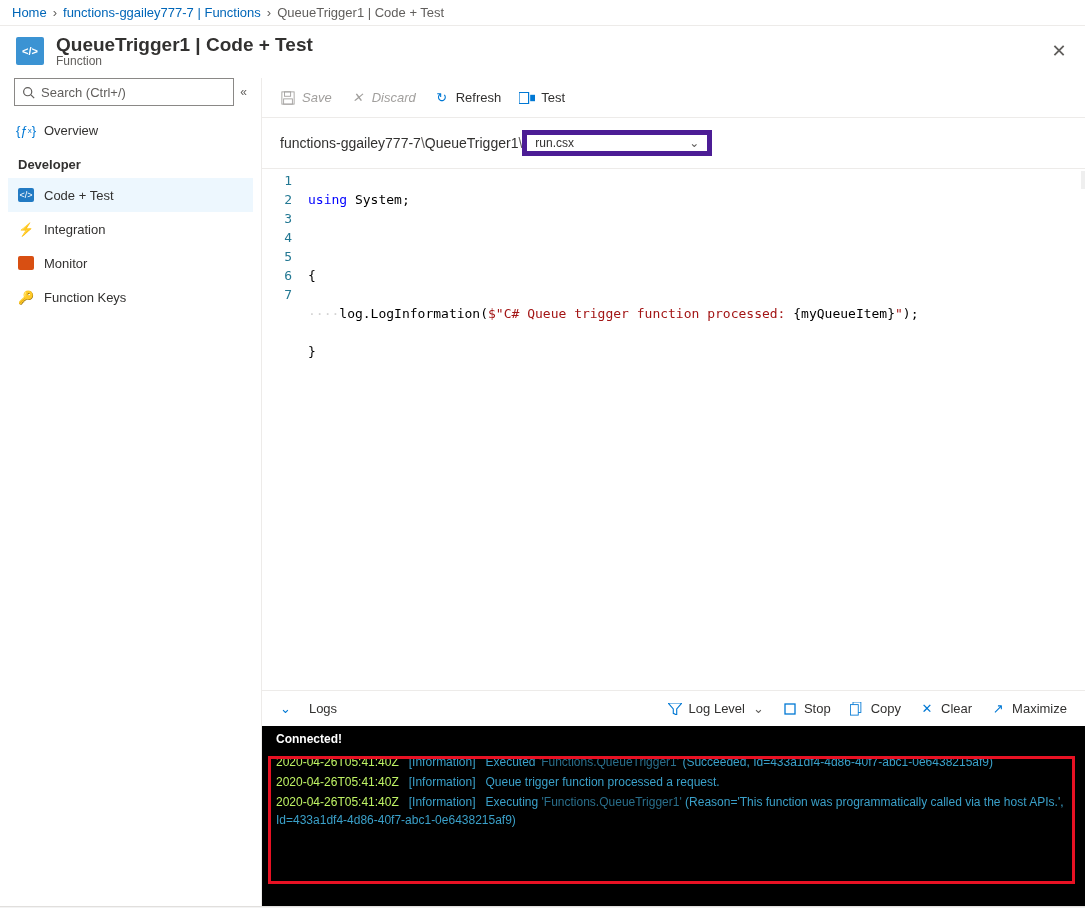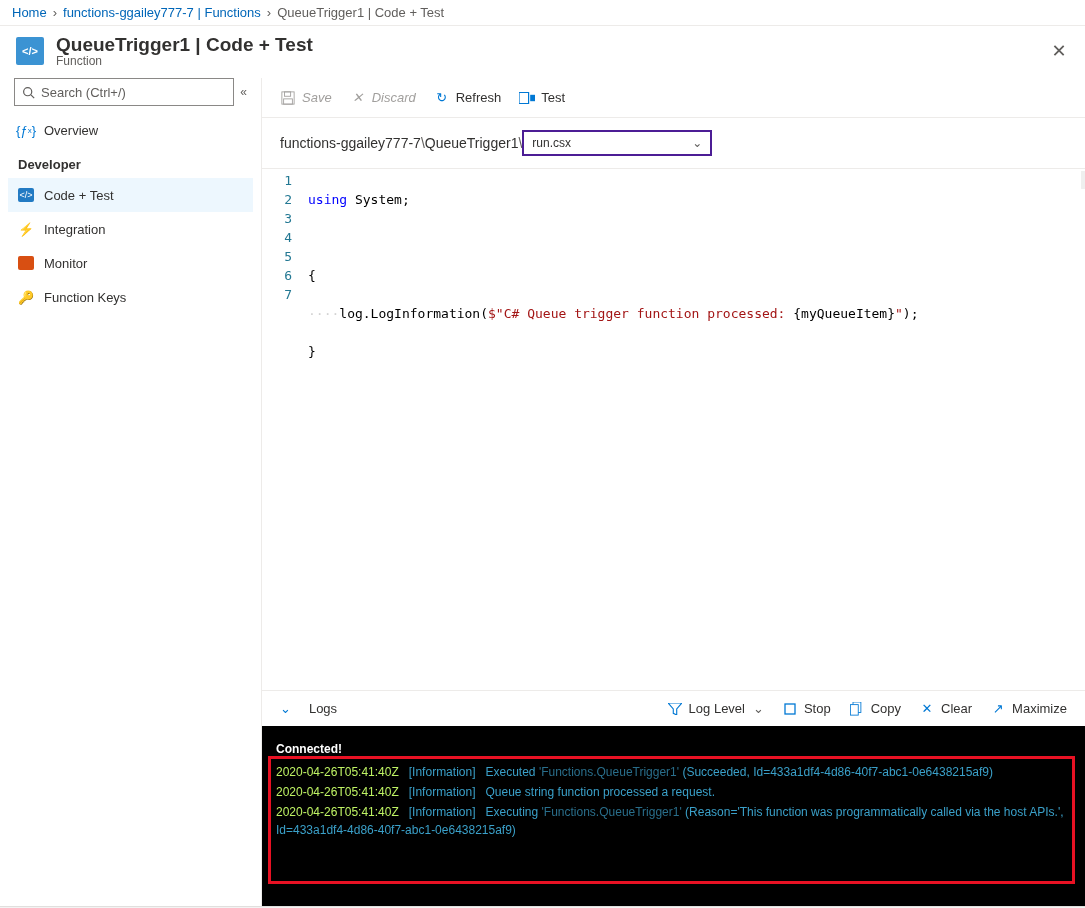--- a/index.html
+++ b/index.html
@@ -99,21 +99,21 @@
   .tb-icon { width:16px; height:16px; display:inline-flex; align-items:center; justify-content:center; }
   .tb-blue { color:#0078d4; }
 
   .pathbar {
     display:flex; align-items:center; gap:0;
     padding: 12px 18px;
     font-size:14px; color:#323130;
   }
   .pathbar .slash { color:#605e5c; }
   .file-select {
-    border:2px solid #4c1d95; height:26px; min-width:190px;
+    border:5px solid #4c1d95; height:26px; min-width:190px;
     display:flex; align-items:center; justify-content:space-between;
     padding:0 8px; font-size:12px;
   }
 
   .editor {
     flex:1; display:flex; border-top:1px solid #edebe9;
     font-family: Consolas, Menlo, monospace; font-size:13px; line-height:19px;
     overflow:hidden; background:#fff;
   }
   .gutter {
@@ -138,21 +138,21 @@
   .logs-header {
     display:flex; align-items:center; gap:18px;
     height:36px; padding:0 18px;
     border-top:1px solid #edebe9;
     font-size:13px; color:#323130;
   }
   .logs-header .spacer { flex:1; }
   .logs-panel {
     background:#000; color:#46a0c3;
     height:180px; font-family: "Segoe UI", sans-serif; font-size:12px;
-    padding:12px 8px 8px 8px; position:relative;
+    padding:2px 8px 8px 8px; position:relative;
   }
   .logs-highlight {
     position:absolute; left:6px; right:10px; top:30px; height:128px;
     border:3px solid #e81123; pointer-events:none;
   }
   .log-connected { color:#fff; font-weight:600; padding:4px 6px 6px 6px;}
   .log-line { padding:1px 6px; line-height:18px; }
   .log-ts { color:#bef264; }
   .log-level { color:#3aa0c9; }
   .log-msg { color:#3aa0c9; }
@@ -335,21 +335,21 @@
     <div class="logs-panel">
       <div class="log-connected">Connected!</div>
       <div class="log-line">
         <span class="log-ts">2020-04-26T05:41:40Z</span> &nbsp;
         <span class="log-level">[Information]</span> &nbsp;
         <span class="log-msg">Executed </span><span class="log-fn">'Functions.QueueTrigger1'</span><span class="log-msg"> (Succeeded, Id=433a1df4-4d86-40f7-abc1-0e6438215af9)</span>
       </div>
       <div class="log-line">
         <span class="log-ts">2020-04-26T05:41:40Z</span> &nbsp;
         <span class="log-level">[Information]</span> &nbsp;
-        <span class="log-msg">Queue string function processed a request.</span>
+        <span class="log-msg">Queue trigger function processed a request.</span>
       </div>
       <div class="log-line">
         <span class="log-ts">2020-04-26T05:41:40Z</span> &nbsp;
         <span class="log-level">[Information]</span> &nbsp;
         <span class="log-msg">Executing </span><span class="log-fn">'Functions.QueueTrigger1'</span><span class="log-msg"> (Reason='This function was programmatically called via the host APIs.', Id=433a1df4-4d86-40f7-abc1-0e6438215af9)</span>
       </div>
       <div class="logs-highlight"></div>
     </div>
   </div>
 </div>

